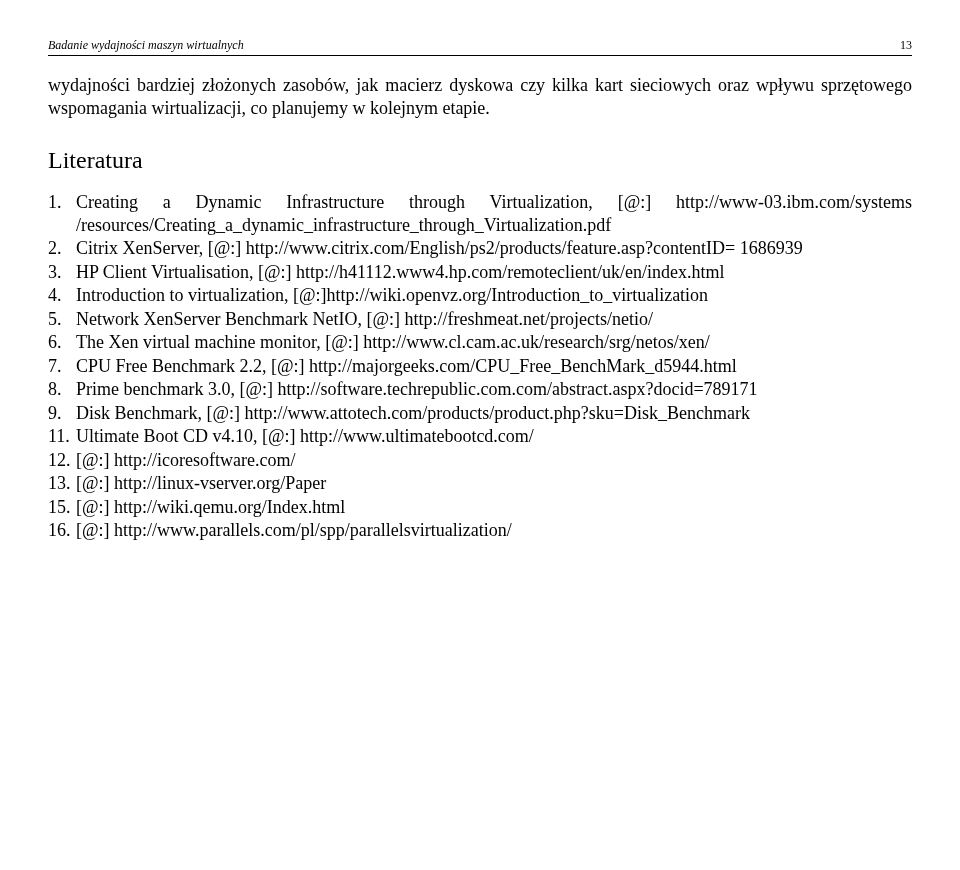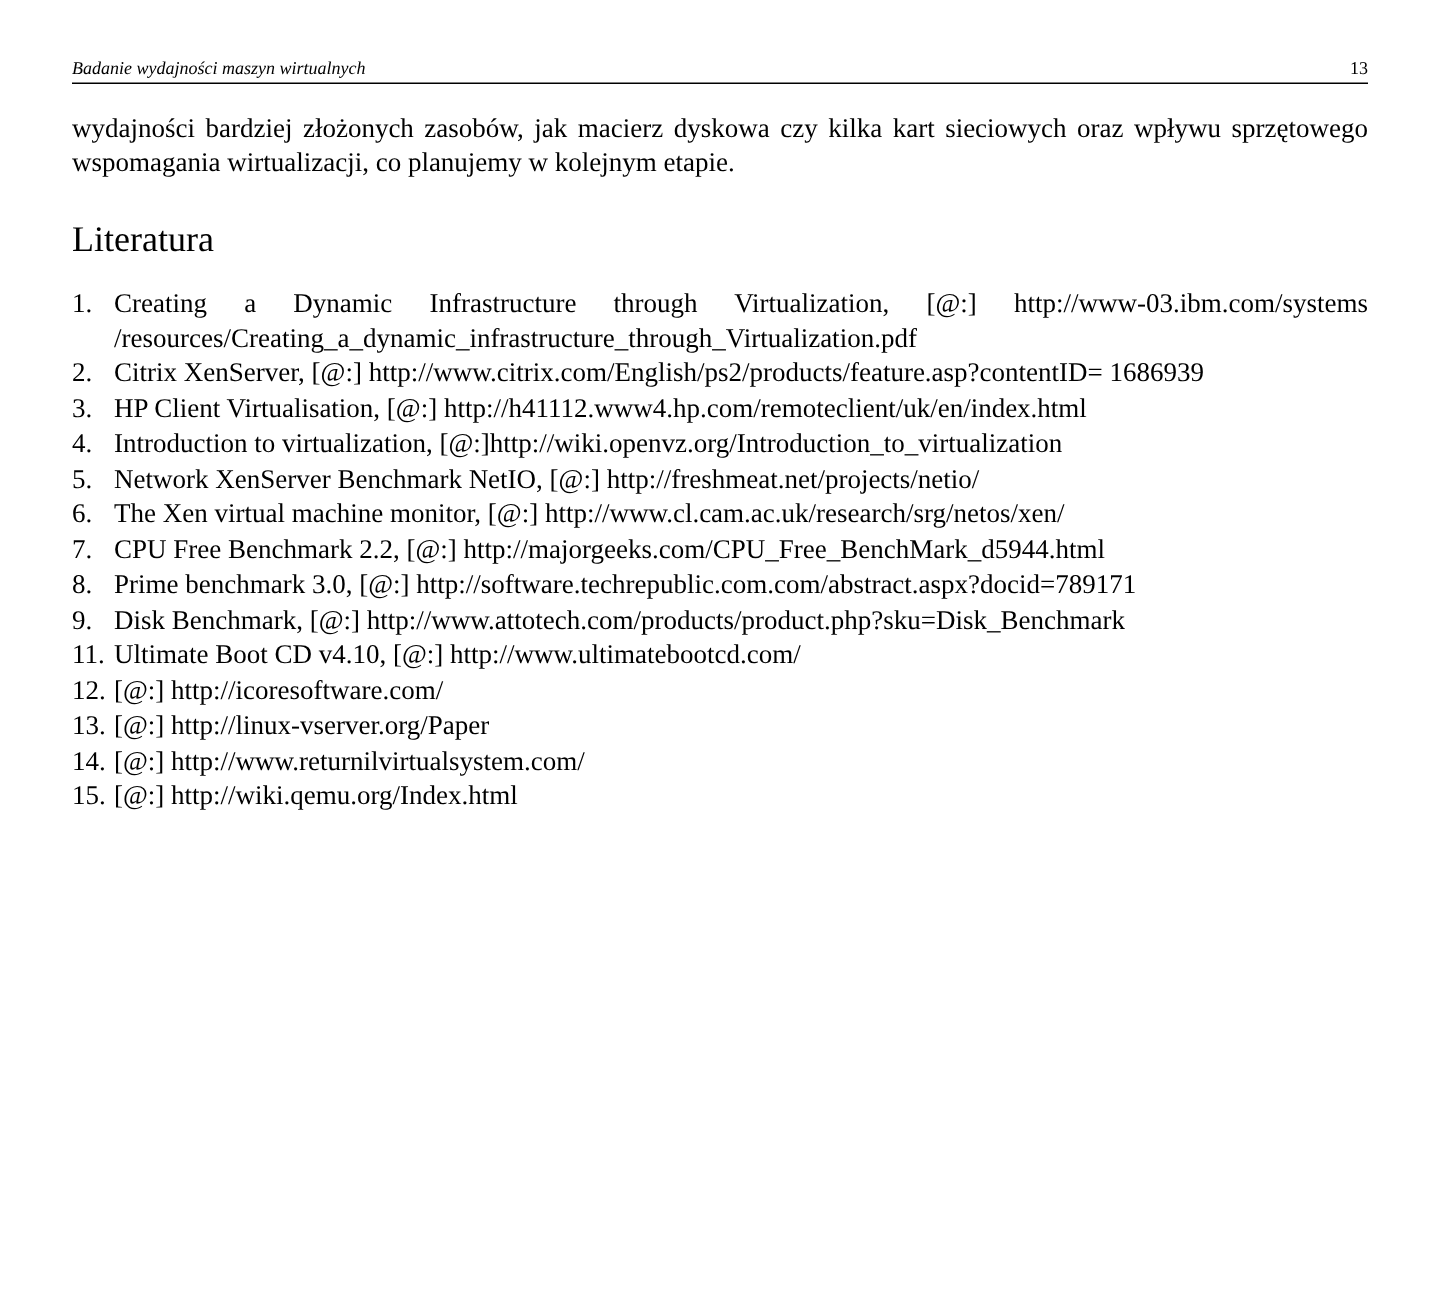--- a/index.html
+++ b/index.html
@@ -108,20 +108,20 @@
     </li>
   <li class="ref-item">
       <span class="ref-num">12.</span>
       <span class="ref-text">[@:] http://icoresoftware.com/</span>
     </li>
   <li class="ref-item">
       <span class="ref-num">13.</span>
       <span class="ref-text">[@:] http://linux-vserver.org/Paper</span>
     </li>
   <li class="ref-item">
-      <span class="ref-num">14.</span>
-      <span class="ref-text">[@:] http://www.returnilvirtualsystem.com/</span>
+      <span class="ref-num">15.</span>
+      <span class="ref-text">[@:] http://wiki.qemu.org/Index.html</span>
     </li>
   <li class="ref-item">
-      <span class="ref-num">15.</span>
-      <span class="ref-text">[@:] http://wiki.qemu.org/Index.html</span>
+      <span class="ref-num">16.</span>
+      <span class="ref-text">[@:] http://www.parallels.com/pl/spp/parallelsvirtualization/</span>
     </li>
 </ol>
 
 </body></html>

